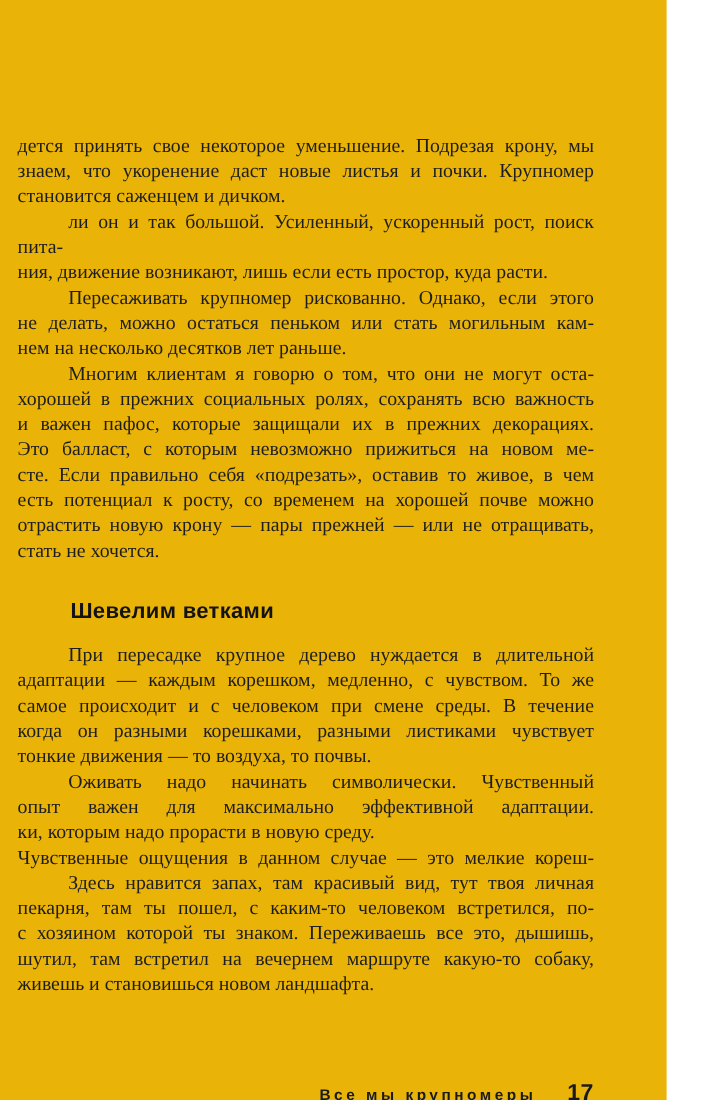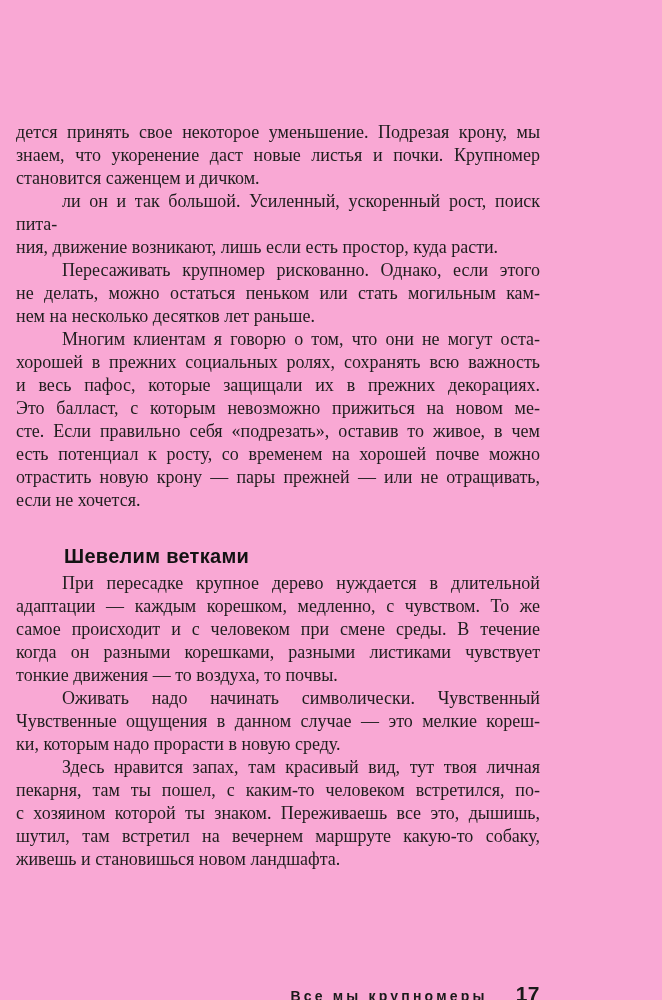--- a/index.html
+++ b/index.html
@@ -2,23 +2,23 @@
 <html lang="ru"><head>
 <meta charset="utf-8">
 <style>
   html, body {
     margin: 0;
     padding: 0;
     background: #ffffff;
   }
   .page {
     position: relative;
-    width: 662px;
+    width: 606px;
     height: 1000px;
-    background: #f9a8d4;
+    background: #eab308;
     overflow: hidden;
     font-family: "Liberation Serif", serif;
   }
   .text-block {
     position: absolute;
     left: 16px;
     top: 121px;
     width: 524px;
     color: #1e1e1e;
     font-size: 18px;
@@ -38,21 +38,21 @@
   p.para.indent .line:first-child {
     text-indent: 46px;
   }
   .heading {
     font-family: "Liberation Sans", sans-serif;
     font-weight: 700;
     font-size: 20px;
     line-height: 23px;
     letter-spacing: 0.3px;
     color: #131313;
-    margin: 33px 0 4px 48px;
+    margin: 33px 0 16px 48px;
   }
   .page-footer {
     position: absolute;
     left: 16px;
     top: 942px;
     width: 524px;
     display: flex;
     justify-content: flex-end;
     align-items: baseline;
     gap: 28px;
@@ -92,42 +92,43 @@
 
     <p class="para indent">
       <span class="line" style="display:block">Пересаживать крупномер рискованно. Однако, если этого</span>
       <span class="line" style="display:block">не делать, можно остаться пеньком или стать могильным кам-</span>
       <span class="line last" style="display:block">нем на несколько десятков лет раньше.</span>
     </p>
 
     <p class="para indent">
       <span class="line" style="display:block">Многим клиентам я говорю о том, что они не могут оста-</span>
       <span class="line" style="display:block">хорошей в прежних социальных ролях, сохранять всю важность</span>
-      <span class="line" style="display:block">и весь пафос, которые защищали их в прежних декорациях.</span>
+      <span class="line" style="display:block">и важен пафос, которые защищали их в прежних декорациях.</span>
       <span class="line" style="display:block">Это балласт, с которым невозможно прижиться на новом ме-</span>
       <span class="line" style="display:block">сте. Если правильно себя «подрезать», оставив то живое, в чем</span>
       <span class="line" style="display:block">есть потенциал к росту, со временем на хорошей почве можно</span>
       <span class="line" style="display:block">отрастить новую крону — пары прежней — или не отращивать,</span>
-      <span class="line last" style="display:block">если не хочется.</span>
+      <span class="line last" style="display:block">стать не хочется.</span>
     </p>
 
     <h2 class="heading">Шевелим ветками</h2>
 
     <p class="para indent">
       <span class="line" style="display:block">При пересадке крупное дерево нуждается в длительной</span>
       <span class="line" style="display:block">адаптации — каждым корешком, медленно, с чувством. То же</span>
       <span class="line" style="display:block">самое происходит и с человеком при смене среды. В течение</span>
       <span class="line" style="display:block">когда он разными корешками, разными листиками чувствует</span>
       <span class="line last" style="display:block">тонкие движения — то воздуха, то почвы.</span>
     </p>
 
     <p class="para indent">
       <span class="line" style="display:block">Оживать надо начинать символически. Чувственный</span>
+      <span class="line" style="display:block">опыт важен для максимально эффективной адаптации.</span>
+      <span class="line last" style="display:block">ки, которым надо прорасти в новую среду.</span>
       <span class="line" style="display:block">Чувственные ощущения в данном случае — это мелкие кореш-</span>
-      <span class="line last" style="display:block">ки, которым надо прорасти в новую среду.</span>
     </p>
 
     <p class="para indent">
       <span class="line" style="display:block">Здесь нравится запах, там красивый вид, тут твоя личная</span>
       <span class="line" style="display:block">пекарня, там ты пошел, с каким-то человеком встретился, по-</span>
       <span class="line" style="display:block">с хозяином которой ты знаком. Переживаешь все это, дышишь,</span>
       <span class="line" style="display:block">шутил, там встретил на вечернем маршруте какую-то собаку,</span>
       <span class="line last" style="display:block">живешь и становишься новом ландшафта.</span>
     </p>
 

